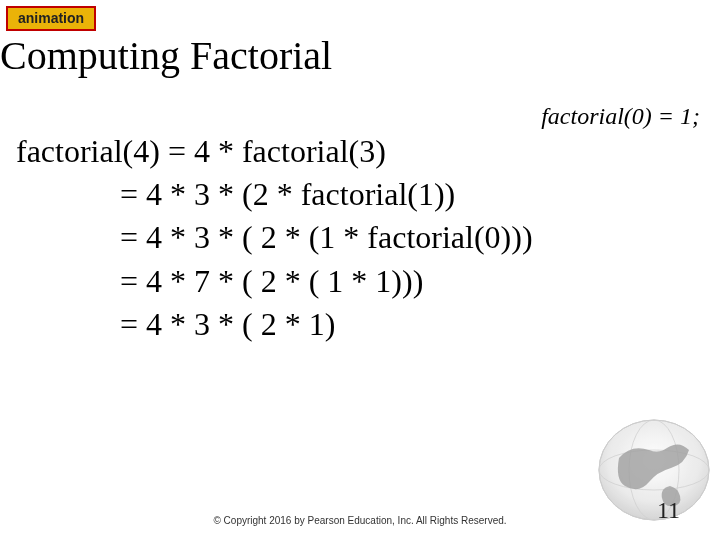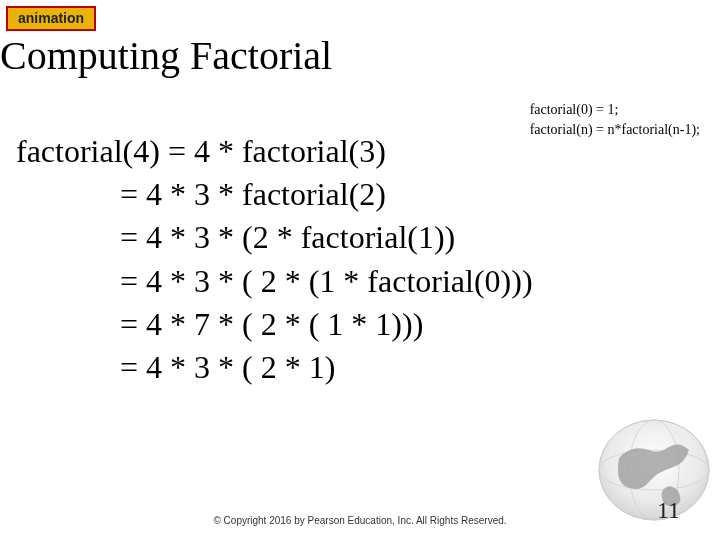--- a/index.html
+++ b/index.html
@@ -31,23 +31,24 @@
     left: 0;
     right: 0;
     text-align: left;
     font-size: 40px;
     font-weight: normal;
   }
   .rules {
     position: absolute;
     top: 100px;
     right: 20px;
-    font-size: 14px;
-    text-align: left;
+    font-size: 24px;
+    text-align: center;
     line-height: 1.4;
+    font-style: italic;
   }
   .steps {
     position: absolute;
     top: 130px;
     left: 16px;
     font-size: 32px;
     line-height: 1.35;
   }
   .steps .row { white-space: pre; }
   .footer {
@@ -80,26 +81,24 @@
 <body>
 
 <div class="badge">
   <span>animation</span>
 </div>
 
 <div class="title">Computing Factorial</div>
 
 <div class="rules">
   <div>factorial(0) = 1;</div>
-  <div>factorial(n) = n*factorial(n-1);</div>
 </div>
 
 <div class="steps">
   <div class="row"><span>factorial(4) </span><span>= 4 * factorial(3)</span></div>
-  <div class="row">             <span>= 4 * 3 * factorial(2)</span></div>
   <div class="row">             <span>= 4 * 3 * (2 * factorial(1))</span></div>
   <div class="row">             <span>= 4 * 3 * ( 2 * (1 * factorial(0)))</span></div>
   <div class="row">             <span>= 4 * 7 * ( 2 * ( 1 * 1)))</span></div>
   <div class="row">             <span>= 4 * 3 * ( 2 * 1)</span></div>
 </div>
 
 <svg class="globe" viewBox="0 0 140 120">
   <defs>
     <radialGradient id="g1" cx="50%" cy="40%" r="60%">
       <stop offset="0%" stop-color="#ffffff"></stop>

